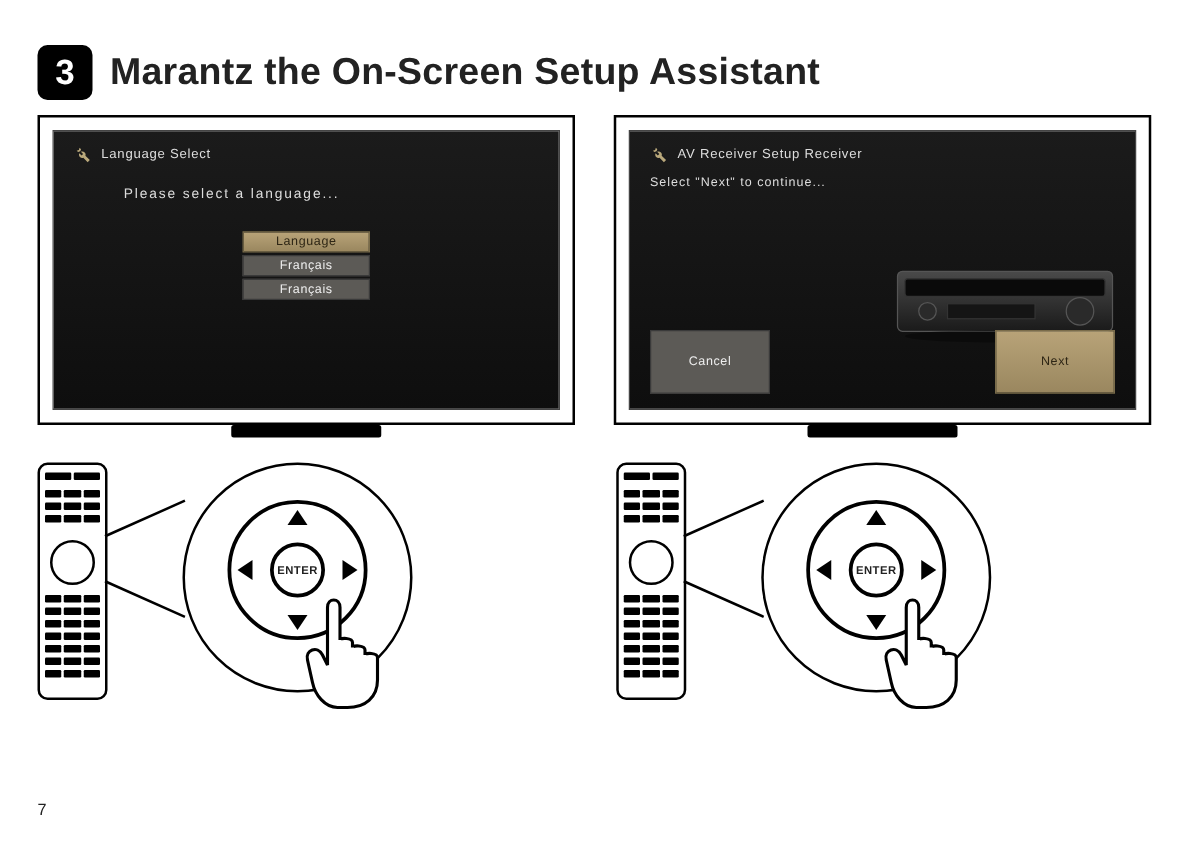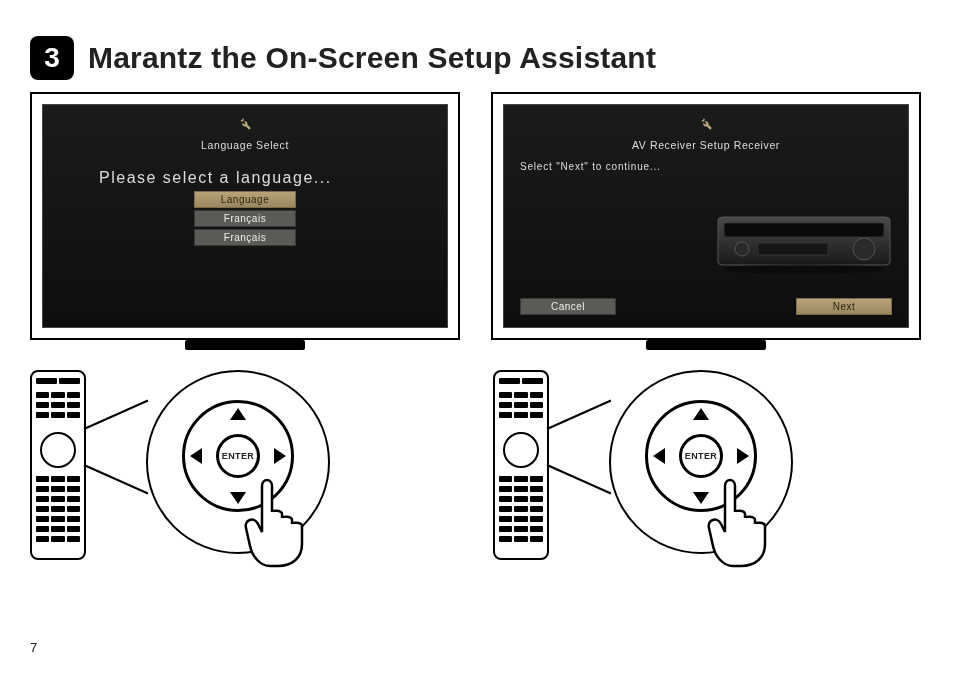--- a/index.html
+++ b/index.html
@@ -10,34 +10,34 @@
   .step-badge { width: 44px; height: 44px; background: #000; color: #fff; border-radius: 8px; display: flex; align-items: center; justify-content: center; font-size: 28px; font-weight: 700; }
   .heading { font-size: 30px; font-weight: 700; letter-spacing: 0.2px; }
 
   .intro { font-size: 14px; line-height: 1.45; margin-bottom: 18px; }
 
   .screens { display: flex; gap: 28px; }
   .tv-wrap { flex: 1; }
   .tv { position: relative; width: 430px; height: 248px; border: 2px solid #000; background: #fff; padding: 10px; }
   .tv::after { content: ""; position: absolute; left: 50%; bottom: -12px; transform: translateX(-50%); width: 120px; height: 10px; background: #000; border-radius: 2px; }
   .tv-inner { width: 100%; height: 100%; background: linear-gradient(#1b1b1b,#0e0e0e); border: 1px solid #444; padding: 12px 16px; color: #ddd; font-size: 10.5px; letter-spacing: 0.6px; position: relative; overflow: hidden; }
-  .tv-title-row { display: flex; align-items: center; gap: 8px; margin-bottom: 10px; flex-direction: column; }
+  .tv-title-row { display: flex; gap: 8px; margin-bottom: 10px; }
   .tools-icon svg { display: block; }
 
-  .lang-prompt { margin: 18px 0 4px 40px; font-size: 16px; letter-spacing: 1.5px; }
+  .lang-prompt { margin: 18px 0 24px 40px; font-size: 11px; letter-spacing: 1.5px; }
   .lang-list { display: flex; flex-direction: column; align-items: center; gap: 2px; }
   .lang-item { width: 102px; text-align: center; padding: 2px 0; font-size: 10px; background: #5c5a56; color: #eee; border: 1px solid #3a3a3a; letter-spacing: 0.5px; }
   .lang-item.selected { background: linear-gradient(#b8a378,#9a875f); color: #2e2615; border-color: #7a6c4a; }
 
   .assist-body { font-size: 10px; line-height: 1.6; letter-spacing: 0.7px; margin-bottom: 12px; }
   .assist-select { font-size: 10px; letter-spacing: 0.8px; margin-top: 6px; }
 
   .receiver-illus { position: absolute; right: 14px; top: 94px; width: 180px; height: 78px; }
   .tv-buttons { position: absolute; left: 16px; right: 16px; bottom: 12px; display: flex; justify-content: space-between; }
-  .tv-btn { width: 96px; text-align: center; padding: 2px 0; font-size: 10px; background: #5c5a56; color: #eee; border: 1px solid #3a3a3a; letter-spacing: 0.5px; }
+  .tv-btn { width: 96px; text-align: center; padding: 19px 0; font-size: 10px; background: #5c5a56; color: #eee; border: 1px solid #3a3a3a; letter-spacing: 0.5px; }
   .tv-btn.accent { background: linear-gradient(#b8a378,#9a875f); color: #2e2615; border-color: #7a6c4a; }
 
   .remotes { display: flex; gap: 32px; margin-top: 30px; }
   .remote-col { flex: 1; display: flex; align-items: flex-start; }
   .remote-body { width: 56px; height: 190px; border: 2px solid #000; border-radius: 8px; background: #fff; margin-right: 0; position: relative; }
   .remote-body .btnrow { position: absolute; left: 4px; right: 4px; display: flex; gap: 2px; }
   .remote-body .btnrow span { flex: 1; height: 6px; background: #000; border-radius: 1px; }
   .remote-top { top: 6px; } .remote-r1 { top: 20px; } .remote-r2 { top: 30px; } .remote-r3 { top: 40px; }
   .remote-body .dpad-small { position: absolute; top: 60px; left: 50%; transform: translateX(-50%); width: 36px; height: 36px; border: 2px solid #000; border-radius: 50%; }
   .remote-body .r4 { top: 104px; } .remote-body .r5 { top: 114px; } .remote-body .r6 { top: 124px; } .remote-body .r7 { top: 134px; } .remote-body .r8 { top: 144px; } .remote-body .r9 { top: 154px; } .remote-body .r10 { top: 164px; }

